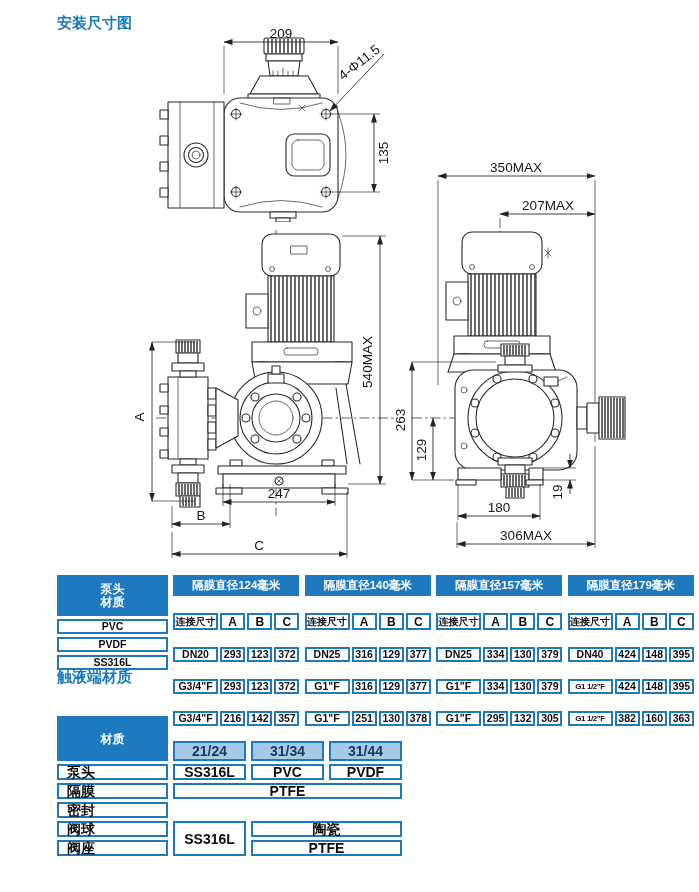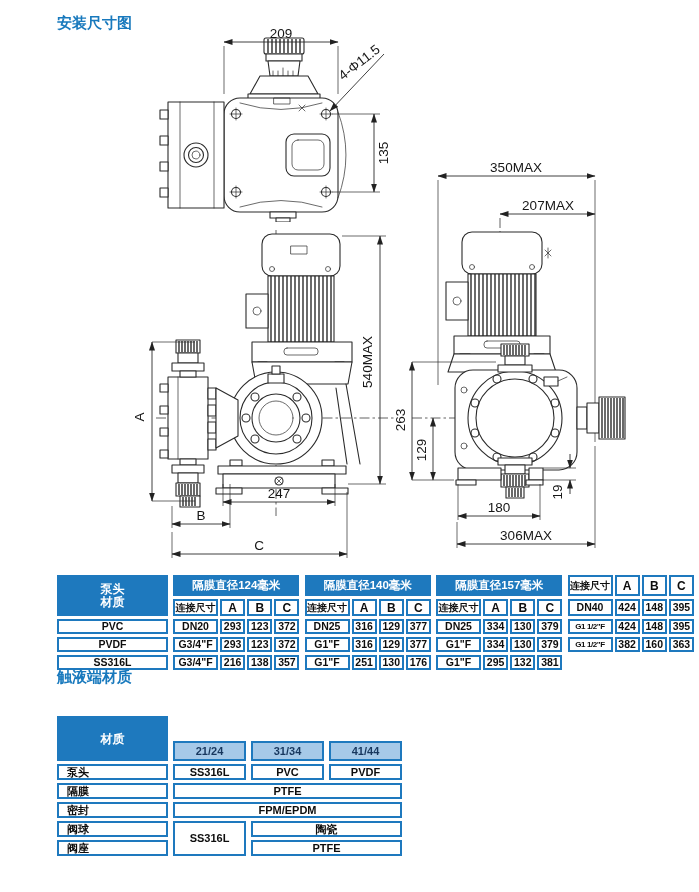--- a/index.html
+++ b/index.html
@@ -11,34 +11,34 @@
   .draw .fw{fill:#fff;stroke:#2b2b2b;stroke-width:1.1;stroke-linejoin:round}
   .draw .thin{stroke-width:0.7}
   .draw .rib{stroke:#2b2b2b;stroke-width:1.4}
   .draw .dim{fill:none;stroke:#2b2b2b;stroke-width:0.9}
   .draw .ext{fill:none;stroke:#2b2b2b;stroke-width:0.7}
   .draw .cl{fill:none;stroke:#3a3a3a;stroke-width:0.8;stroke-dasharray:10 3 2.5 3}
   .draw text{font-size:13.5px;fill:#161616;font-family:"Liberation Sans","DejaVu Sans",sans-serif}
   
   .dimtable{position:absolute;left:57px;top:575px;width:637px;display:flex;gap:5px}
   .matcol{width:111px;flex:none;display:grid;grid-template-rows:41px 15px 15px 15px;row-gap:3px}
-  .grp{flex:1;display:grid;grid-template-columns:45px 1fr 1fr 1fr;grid-template-rows:21px 17px 15px 15px 15px;gap:3px 2px}
+  .grp{flex:1;display:grid;grid-template-columns:45px 1fr 1fr 1fr;grid-template-rows:21px 17px 15px 15px 15px;gap:17px 2px}
   .gt{grid-column:1/5}
   .c{border:2px solid #1e79be;background:#fff;display:flex;align-items:center;justify-content:center;
      font-weight:700;font-size:10.5px;color:#0d0d0d;line-height:1;box-sizing:border-box;white-space:nowrap}
   .h{background:#1e79be;color:#fff;border:none;font-size:11.5px}
   .mathdr{flex-direction:column;font-size:12px;gap:1px}
   .cn{font-size:10px}
   .abc{font-size:12px}
   .xs{font-size:8px;letter-spacing:-0.4px}
   
   .mtable{position:absolute;left:57px;top:716px;display:grid;
           grid-template-columns:111px 73px 73px 73px;
           grid-template-rows:22px 20px 16px 16px 16px 16px 16px;gap:3px 5px}
-  .mtable .c{font-size:11px}
+  .mtable .c{font-size:14px}
   .mtable .h{font-size:12px}
   .lb{background:#a6c9e8;color:#17375e;border:2px solid #1e79be;font-size:11.5px}
   .lab{justify-content:flex-start;padding-left:8px}
   .a-mat{grid-area:1/1/3/2}.a-std{grid-area:1/2/2/5}
   .a-s1{grid-area:2/2}.a-s2{grid-area:2/3}.a-s3{grid-area:2/4}
   .a-r0l{grid-area:3/1}.a-r0a{grid-area:3/2}.a-r0b{grid-area:3/3}.a-r0c{grid-area:3/4}
   .a-r1l{grid-area:4/1}.a-r1v{grid-area:4/2/5/5}
   .a-r2l{grid-area:5/1}.a-r2v{grid-area:5/2/6/5}
   .a-r3l{grid-area:6/1}.a-bl{grid-area:6/2/8/3}.a-bv{grid-area:6/3/7/5}
   .a-r4l{grid-area:7/1}.a-sv{grid-area:7/3/8/5}
@@ -326,65 +326,66 @@
       <div class="c">DN20</div>
       <div class="c">293</div>
       <div class="c">123</div>
       <div class="c">372</div>
       <div class="c">G3/4"F</div>
       <div class="c">293</div>
       <div class="c">123</div>
       <div class="c">372</div>
       <div class="c">G3/4"F</div>
       <div class="c">216</div>
-      <div class="c">138</div>
+      <div class="c">142</div>
       <div class="c">357</div>
     </div>
 
     <div class="grp">
       <div class="c h gt">隔膜直径140毫米</div>
       <div class="c cn">连接尺寸</div>
       <div class="c abc">A</div>
       <div class="c abc">B</div>
       <div class="c abc">C</div>
       <div class="c">DN25</div>
       <div class="c">316</div>
       <div class="c">129</div>
       <div class="c">377</div>
       <div class="c">G1"F</div>
       <div class="c">316</div>
       <div class="c">129</div>
       <div class="c">377</div>
       <div class="c">G1"F</div>
       <div class="c">251</div>
       <div class="c">130</div>
-      <div class="c">176</div>
+      <div class="c">378</div>
     </div>
 
     <div class="grp">
       <div class="c h gt">隔膜直径157毫米</div>
       <div class="c cn">连接尺寸</div>
       <div class="c abc">A</div>
       <div class="c abc">B</div>
       <div class="c abc">C</div>
       <div class="c">DN25</div>
       <div class="c">334</div>
       <div class="c">130</div>
       <div class="c">379</div>
       <div class="c">G1"F</div>
       <div class="c">334</div>
       <div class="c">130</div>
       <div class="c">379</div>
       <div class="c">G1"F</div>
       <div class="c">295</div>
       <div class="c">132</div>
-      <div class="c">381</div>
+      <div class="c">305</div>
     </div>
 
     <div class="grp">
+      <div class="c h gt">隔膜直径179毫米</div>
       <div class="c cn">连接尺寸</div>
       <div class="c abc">A</div>
       <div class="c abc">B</div>
       <div class="c abc">C</div>
       <div class="c">DN40</div>
       <div class="c">424</div>
       <div class="c">148</div>
       <div class="c">395</div>
       <div class="c xs">G1 1/2"F</div>
       <div class="c">424</div>
@@ -396,32 +397,31 @@
       <div class="c">363</div>
     </div>
   </div>
 
   <div class="sec-title" style="top:668px">触液端材质</div>
 
   <div class="mtable">
     <div class="c h a-mat">材质</div>
     <div class="c lb a-s1">21/24</div>
     <div class="c lb a-s2">31/34</div>
-    <div class="c lb a-s3">41/44</div>
+    <div class="c lb a-s3">31/44</div>
 
     <div class="c lab a-r0l">泵头</div>
     <div class="c a-r0a">SS316L</div>
     <div class="c a-r0b">PVC</div>
     <div class="c a-r0c">PVDF</div>
 
     <div class="c lab a-r1l">隔膜</div>
     <div class="c a-r1v">PTFE</div>
 
     <div class="c lab a-r2l">密封</div>
-    <div class="c a-r2v">FPM/EPDM</div>
 
     <div class="c lab a-r3l">阀球</div>
     <div class="c a-bl">SS316L</div>
     <div class="c a-bv">陶瓷</div>
 
     <div class="c lab a-r4l">阀座</div>
     <div class="c a-sv">PTFE</div>
   </div>
 
 </div>

